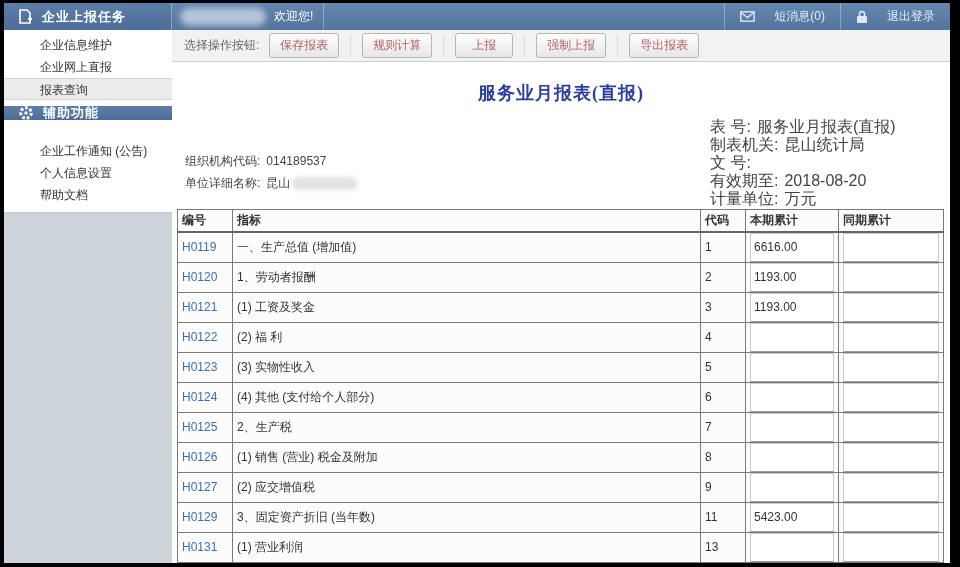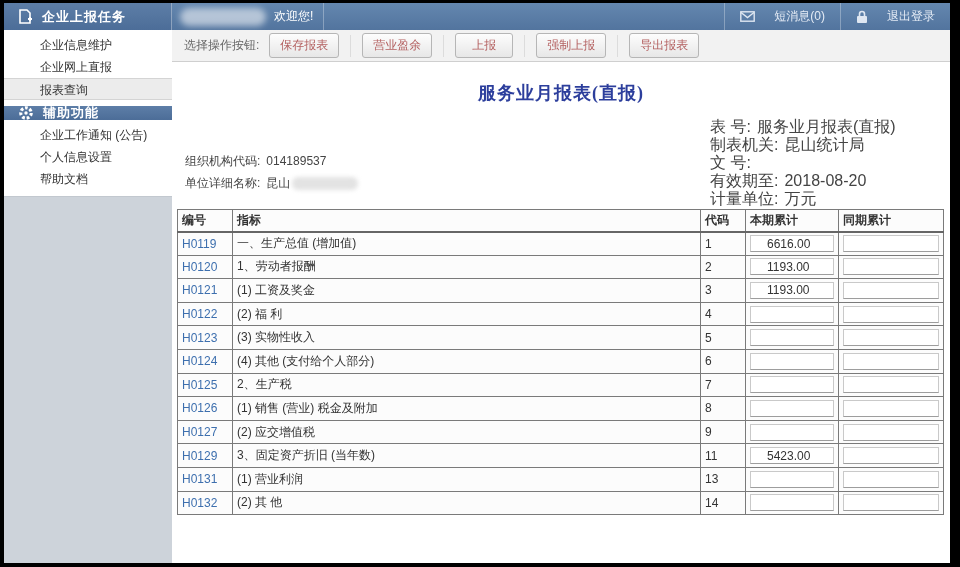--- a/index.html
+++ b/index.html
@@ -69,23 +69,23 @@
   table.report col.c-cur  { width:93px; }
   table.report col.c-same { width:105px; }
   table.report th, table.report td { border:1px solid #7a7a7a; padding:0 4px;
                  overflow:hidden; white-space:nowrap; text-align:left; }
   table.report thead tr { height:22px; }
   table.report thead th { font-weight:bold; background:#fcfcfc; border-bottom:2px solid #666; }
   table.report tbody tr { height:23.6px; }
   a.row-code { color:#3d6fae; text-decoration:none; cursor:pointer; }
   td.ind-0 { padding-left:6px; }  td.ind-1 { padding-left:16px; }  td.ind-2 { padding-left:24px; }
   td.val-cell { padding:2px 4px; }
-  td.val-cell input { width:100%; height:17px; border:1px solid #c9c9c9; border-bottom-color:#9d9d9d;
+  td.val-cell input { width:100%; height:29px; border:1px solid #c9c9c9; border-bottom-color:#9d9d9d;
                       background:#fff; font:12px "Liberation Sans","DejaVu Sans",sans-serif;
-                      color:#333; padding:0 16px; }
+                      color:#333; padding:0 3px; }
 </style>
 </head>
 <body>
 
 <div class="screen">
 
   <div class="topbar">
     <div class="sidebar-header">
       <span class="hdr-icon">
         <svg width="15" height="16" viewBox="0 0 15 16">
@@ -133,36 +133,36 @@
         <div class="side-group-hdr">
           <span class="hdr-icon">
             <svg width="16" height="16" viewBox="0 0 16 16">
               <circle cx="8" cy="8" r="5" fill="none" stroke="#fff" stroke-width="3.6" stroke-dasharray="2.6 1.8"></circle>
               <circle cx="8" cy="8" r="3.6" fill="#54759f"></circle>
               <circle cx="8" cy="8" r="1.7" fill="#fff"></circle>
             </svg>
           </span>
           <span class="hdr-label">辅助功能</span>
         </div>
-        <div style="padding:4px 0 6px;">
+        <div style="padding:20px 0 6px;">
             <div class="side-item">企业工作通知 (公告)</div>
             <div class="side-item">个人信息设置</div>
             <div class="side-item">帮助文档</div>
           </div>
       </div>
       <div style="flex:1;"></div>
     </div>
 
     <div class="main">
       <div class="toolbar">
         <span class="toolbar-label">选择操作按钮:</span>
         <span id="toolbar-buttons" style="display:flex; align-items:center;">
             <button class="tool-btn">保存报表</button>
             <span class="tool-sep"></span>
-            <button class="tool-btn">营业盈余</button>
+            <button class="tool-btn">规则计算</button>
             <span class="tool-sep"></span>
             <button class="tool-btn">上报</button>
             <span class="tool-sep"></span>
             <button class="tool-btn">强制上报</button>
             <span class="tool-sep"></span>
             <button class="tool-btn">导出报表</button>
           </span>
       </div>
 
       <div class="content">

